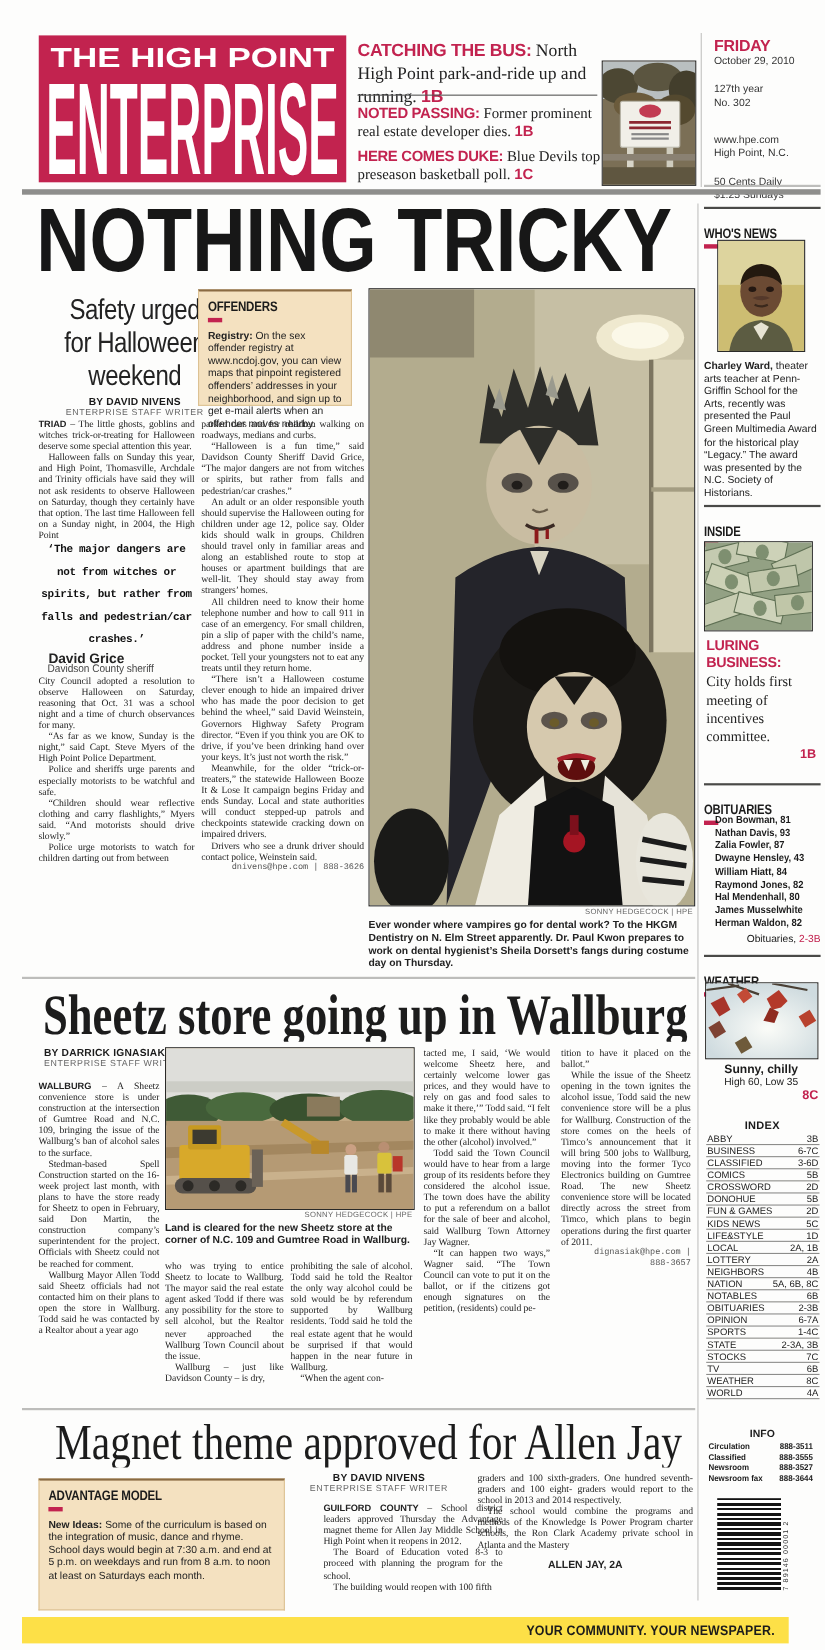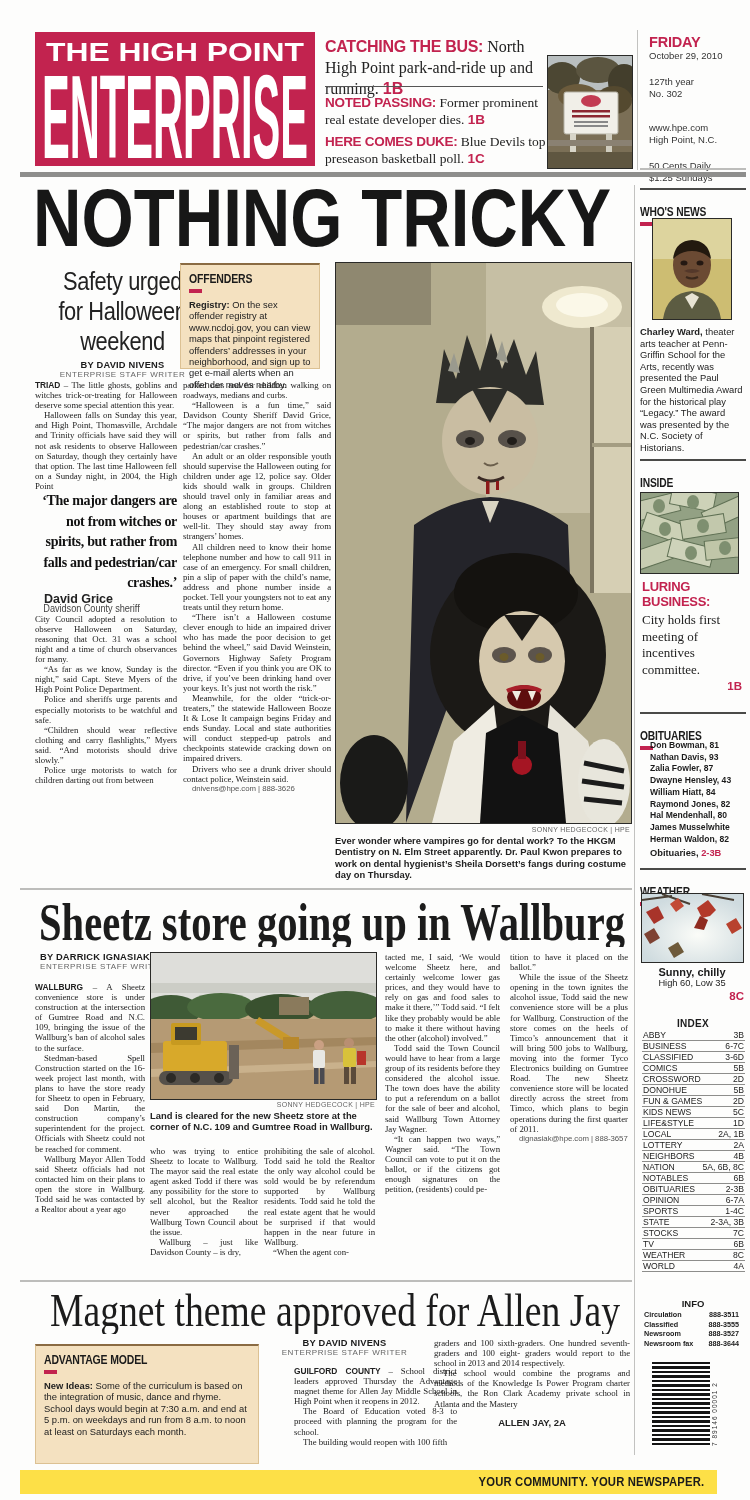--- a/index.html
+++ b/index.html
@@ -20,26 +20,26 @@
   
   .dateline{font-size:9.5px;line-height:12px;color:#333;}
   .dateline .day{color:#c2234f;font-weight:bold;font-size:14.5px;line-height:16px;letter-spacing:-0.2px;}
   .gap8{height:8px;}.gap14{height:14px;}
   
   .colbox{font-family:"Liberation Serif",serif;font-size:8.8px;line-height:10.1px;
           text-align:justify;color:#232323;overflow:hidden;letter-spacing:-0.05px;}
   .colbox p{margin:0;text-indent:9px;}
   .colbox p.np{text-indent:0;}
   .lead-word{font-family:"Liberation Sans",sans-serif;font-weight:bold;font-size:8.4px;}
-  .pullquote{font-family:Liberation Serif, serif;font-weight:bold;font-size:14px;
-             line-height:20.5px;text-align:right;text-indent:0;color:#111;margin:12px 0 10px;letter-spacing:-0.3px;}
+  .pullquote{font-family:Liberation Mono, monospace;font-weight:bold;font-size:10px;
+             line-height:20.5px;text-align:center;text-indent:0;color:#111;margin:12px 0 10px;letter-spacing:-0.3px;}
   .qattr{font-family:"Liberation Sans",sans-serif;font-weight:bold;font-size:12.5px;text-align:left;margin:0;text-indent:0;}
   .qrole{font-family:"Liberation Sans",sans-serif;font-size:10px;color:#444;text-align:left;margin:0 0 8px;text-indent:0;
          transform:scaleX(.92);transform-origin:left top;}
-  .tagline{font-family:Liberation Sans, sans-serif;font-size:7.8px;color:#555;text-align:left;margin-top:10px;text-indent:0;}
+  .tagline{font-family:Liberation Mono, monospace;font-size:7.8px;color:#555;text-align:right;margin-top:10px;text-indent:0;}
   
   .hl-light{font-size:26px;line-height:30px;font-weight:400;color:#222;text-align:center;
             transform:scaleX(.84);transform-origin:center top;letter-spacing:-0.5px;}
   .byline{text-align:center;}
   .byline .by{font-size:9.3px;font-weight:bold;letter-spacing:0.2px;}
   .byline .role{font-size:8px;color:#666;letter-spacing:0.6px;}
   .byline-left{text-align:left;}
   
   .tanbox{background:#f4e1c0;border:1px solid #dcc193;border-top:2px solid #8a6b43;padding:7px 8px 6px;}
   .boxtitle{font-weight:bold;font-size:12.5px;letter-spacing:-0.2px;transform:scaleX(.84);transform-origin:left top;}
@@ -51,21 +51,21 @@
   .caption{font-size:9.4px;line-height:11.4px;font-weight:bold;color:#222;text-align:left;}
   
   .sb-section{border-top:2px solid #4a4a48;padding-top:15px;}
   .sb-title{font-weight:bold;font-size:12.5px;letter-spacing:-0.2px;transform:scaleX(.82);transform-origin:left top;white-space:nowrap;}
   .sb-text{font-size:9.4px;line-height:11.6px;color:#222;}
   .photo-frame{border:1px solid #2a2a28;}
   .inside-lead{color:#c2234f;font-weight:bold;font-size:13px;line-height:14.5px;letter-spacing:-0.3px;}
   .inside-text{font-family:"Liberation Serif",serif;font-size:13px;line-height:16.5px;color:#222;}
   .pgref{color:#c2234f;font-weight:bold;font-size:11.5px;text-align:right;}
   .obit-name{font-weight:bold;font-size:9.3px;line-height:11.7px;transform:scaleX(.92);transform-origin:left top;white-space:nowrap;}
-  .obit-foot{font-size:9.3px;font-weight:bold;text-align:left;}
+  .obit-foot{font-size:9.3px;font-weight:normal;text-align:right;}
   .obit-foot .pg{color:#c2234f;}
   .wx-cond{font-weight:bold;font-size:11px;text-align:center;}
   .wx-temp{font-size:9.3px;text-align:center;}
   .idx-title{font-weight:bold;font-size:10px;text-align:center;letter-spacing:0.3px;}
   .idx-row{display:flex;justify-content:space-between;font-size:8.6px;line-height:10px;
            border-bottom:1px solid #8d8d8b;padding:0 1px;}
   .info-title{font-weight:bold;font-size:9.5px;text-align:center;}
   .info-row{display:flex;justify-content:space-between;font-weight:bold;font-size:7.6px;line-height:9.6px;
             transform:scaleX(.95);transform-origin:left top;}
   .barcode{background:repeating-linear-gradient(to bottom,#141414 0 2px,#fff 2px 4px,#141414 4px 7px,#fff 7px 9px);}

